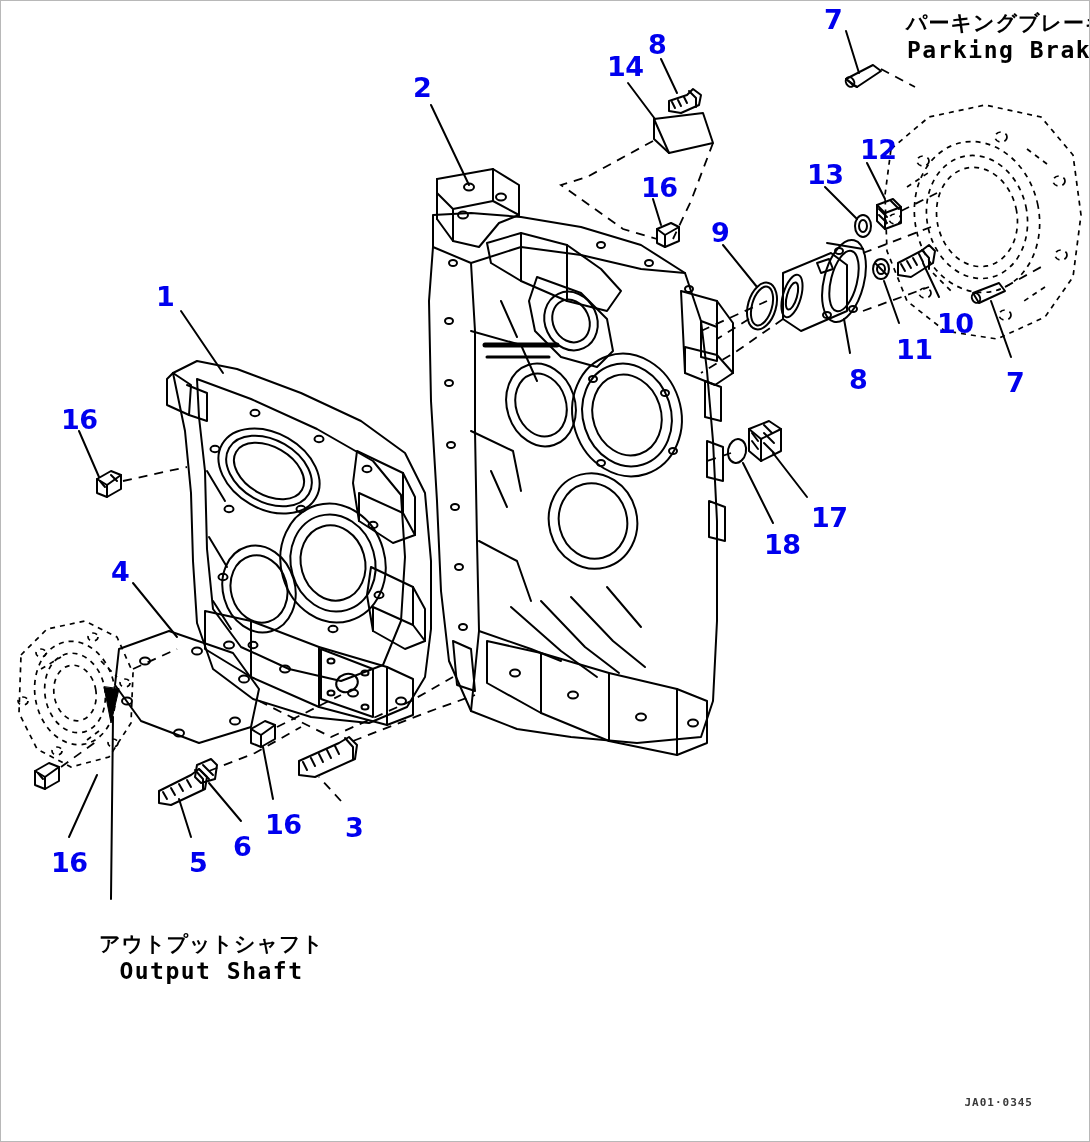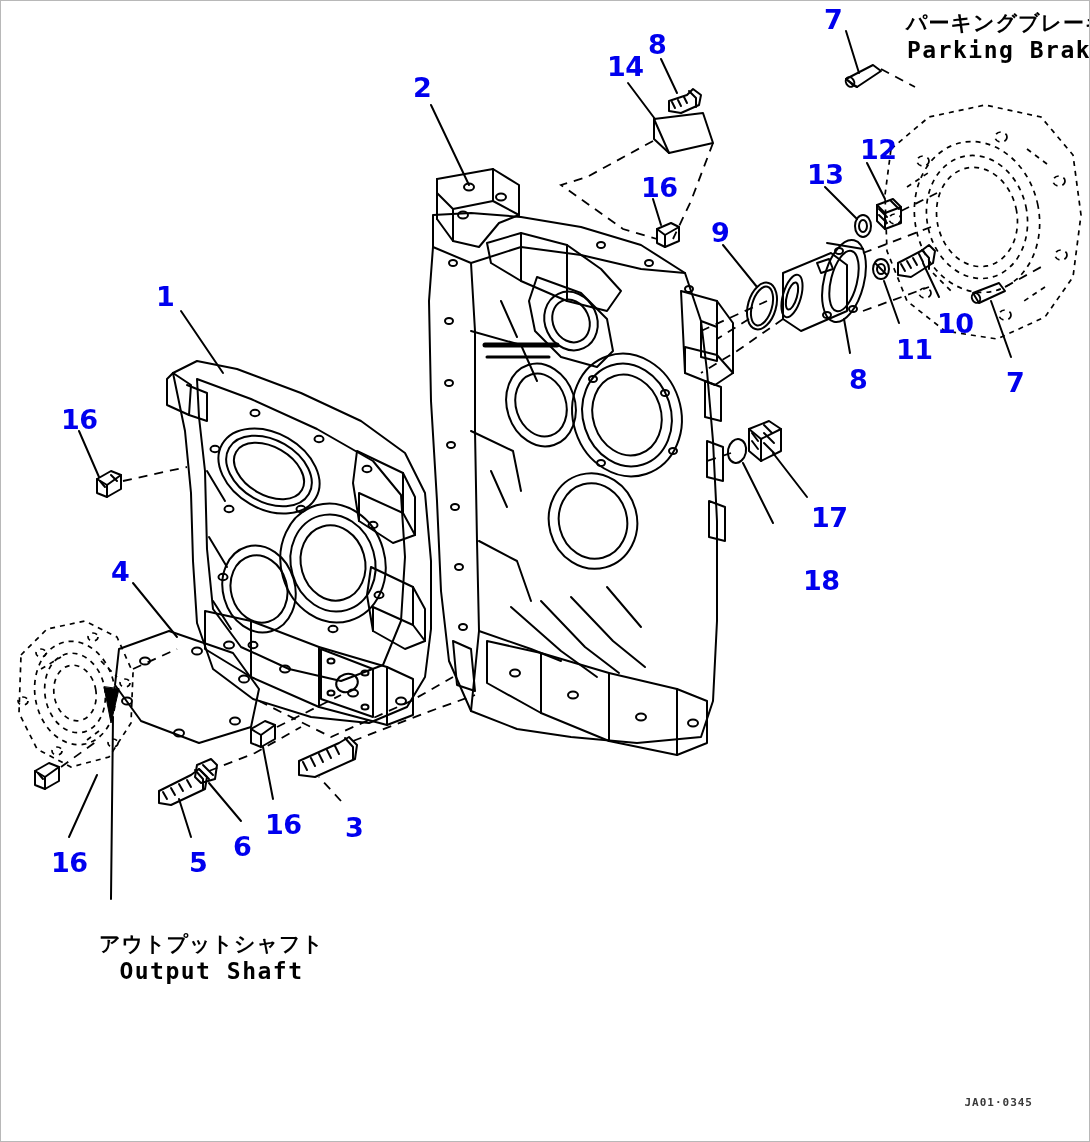--- a/index.html
+++ b/index.html
@@ -493,21 +493,21 @@
     <div class="callout" style="left:895px; top:335px;text-align:right;">11</div>
     <div class="callout" style="left:851px; top:135px;margin-left:8px;">12</div>
     <div class="callout" style="left:806px; top:160px;text-align:right;">13</div>
     <div class="callout" style="left:606px; top:40px;margin-top:12px;">14</div>
     <div class="callout" style="left:647px; top:30px;">8</div>
     <div class="callout" style="left:60px;  top:405px;">16</div>
     <div class="callout" style="left:640px; top:173px;">16</div>
     <div class="callout" style="left:50px;  top:848px;">16</div>
     <div class="callout" style="left:264px; top:810px;">16</div>
     <div class="callout" style="left:810px; top:503px;">17</div>
-    <div class="callout" style="left:802px; top:530px;margin-top:36px;">18</div>
+    <div class="callout" style="left:763px; top:530px;">18</div>
 
     <div class="annot" style="left:905px; top:8px;">
       <span class="jp">パーキングブレーキ</span>
       <span class="en">Parking Brake</span>
     </div>
 
     <div class="annot" style="left:98px; top:905px;margin-top:24px;">
       <span class="jp">アウトプットシャフト</span>
       <span class="en">Output Shaft</span>
     </div>

